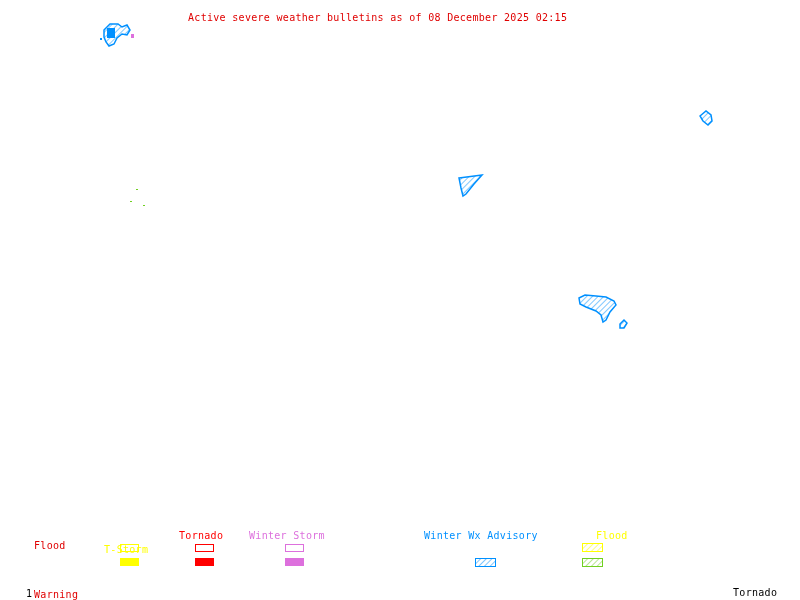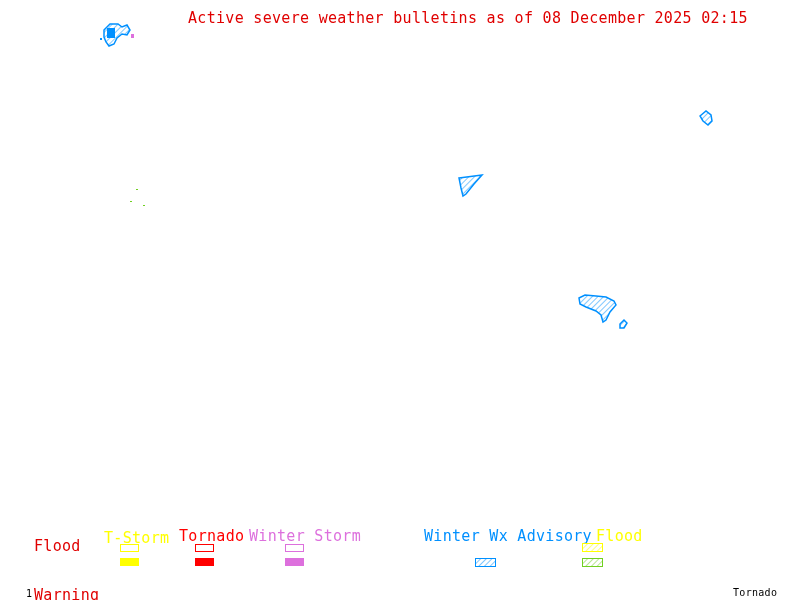--- a/index.html
+++ b/index.html
@@ -1,18 +1,18 @@
 <!DOCTYPE html>
 <html><head>
 <meta charset="utf-8">
 <style>
   html, body { margin: 0; padding: 0; background: #ffffff; }
   body { width: 800px; height: 600px; position: relative; overflow: hidden;
          font-family: "DejaVu Sans Mono", monospace; }
-  .txt { position: absolute; font-size: 15px; line-height: 12px; white-space: nowrap; letter-spacing: 0.3px; }
+  .txt { position: absolute; font-size: 10px; line-height: 12px; white-space: nowrap; letter-spacing: 0.3px; }
   #title { left: 188px; top: 12px; }
   #map { position: absolute; left: 0; top: 0; width: 800px; height: 600px; }
   .lg-box { position: absolute; width: 19px; height: 8px; box-sizing: border-box; }
   .outline { border: 1px solid; background: transparent; }
 </style>
 </head>
 <body>
 
 <svg id="map" viewBox="0 0 800 600">
   <defs>
@@ -55,21 +55,21 @@
     <path d="M620,324 L624,320 L627,323 L624,328 L620,328 Z" fill="url(#hatchBlue)" stroke="#0090ff" stroke-width="1.5"></path>
   </g>
 </svg>
 
 <div id="title" class="txt" style="color:#e00000;">Active severe weather bulletins as of 08 December 2025 02:15</div>
 
 <div>
   <div class="txt" style="left:34px;top:540px;color:#e00000;">Flood</div>
   <div class="txt" style="left:34px;top:555px;color:#e00000;margin-top:34px;">Warning</div>
 
-  <div class="txt" style="left:104px;top:532px;color:#ffff00;">T-Storm</div>
+  <div class="txt" style="left:104px;top:544px;color:#ffff00;">T-Storm</div>
   <div class="lg-box outline" style="left:120px;top:544px;border-color:#ffff00;"></div>
   <div class="lg-box" style="left:120px;top:558px;background:#ffff00;"></div>
 
   <div class="txt" style="left:179px;top:530px;color:#ff0000;">Tornado</div>
   <div class="lg-box outline" style="left:195px;top:544px;border-color:#ff0000;"></div>
   <div class="lg-box" style="left:195px;top:558px;background:#ff0000;"></div>
 
   <div class="txt" style="left:249px;top:530px;color:#dd70dd;">Winter Storm</div>
   <div class="lg-box outline" style="left:285px;top:544px;border-color:#dd70dd;"></div>
   <div class="lg-box" style="left:285px;top:558px;background:#dd70dd;"></div>

